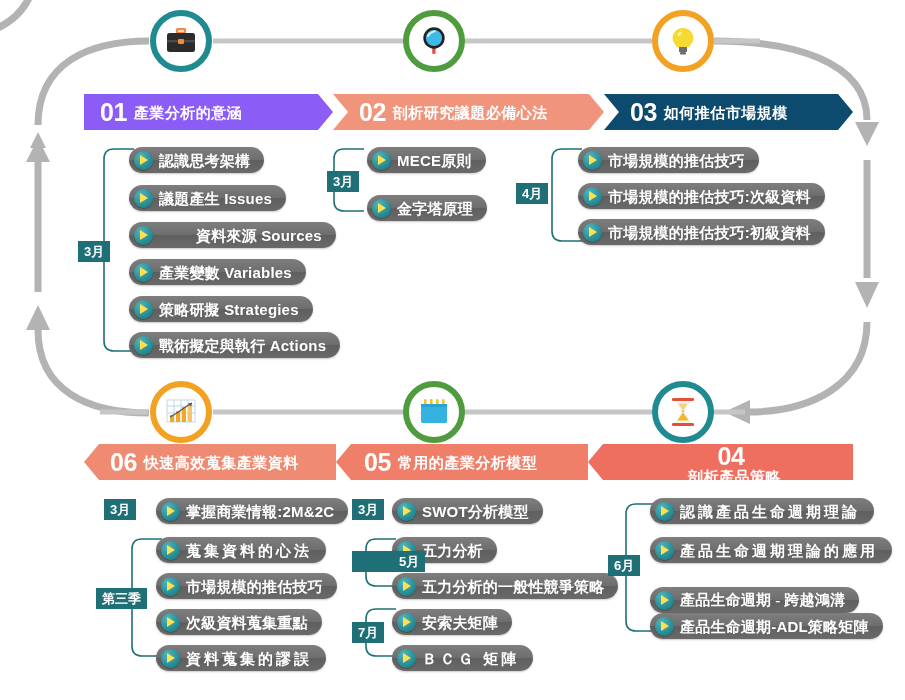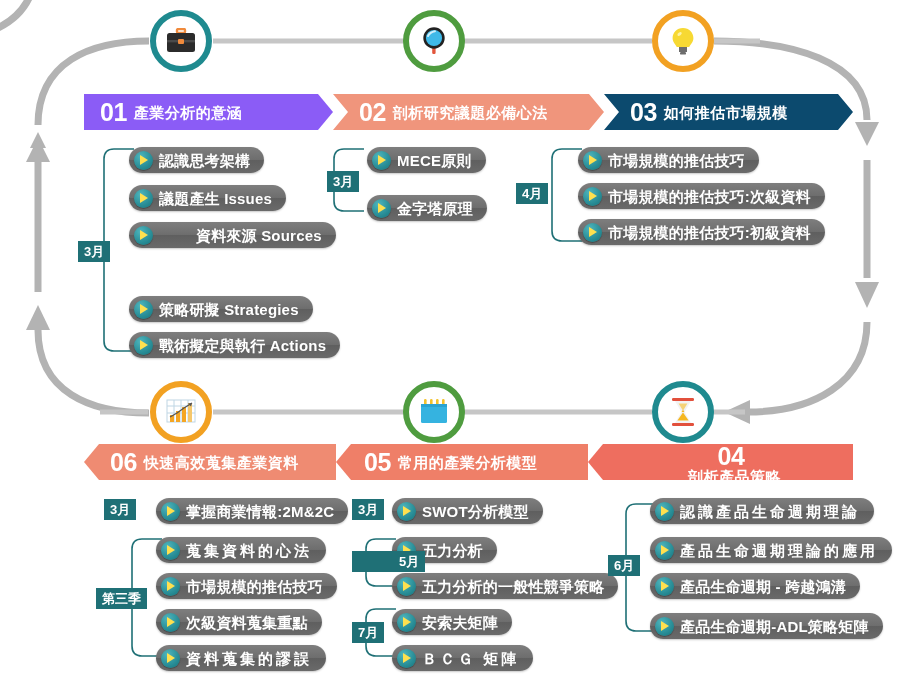--- a/index.html
+++ b/index.html
@@ -254,20 +254,24 @@
     <span class="lbl">認識思考架構</span>
   </div>
   <div class="pill" style="left:129px;top:185px;">
     <span class="play"></span>
     <span class="lbl">議題產生 Issues</span>
   </div>
   <div class="pill" style="left:129px;top:222px;gap:37px;">
     <span class="play"></span>
     <span class="lbl">資料來源 Sources</span>
   </div>
+  <div class="pill" style="left:129px;top:259px;">
+    <span class="play"></span>
+    <span class="lbl">產業變數 Variables</span>
+  </div>
   <div class="pill" style="left:129px;top:296px;">
     <span class="play"></span>
     <span class="lbl">策略研擬 Strategies</span>
   </div>
   <div class="pill" style="left:129px;top:332px;">
     <span class="play"></span>
     <span class="lbl">戰術擬定與執行 Actions</span>
   </div>
   <div class="badge" style="left:78px;top:241px;">3月</div>
 
@@ -359,21 +363,21 @@
   <div class="badge" style="left:352px;top:622px;">7月</div>
 
   <div class="pill sp" style="left:650px;top:537px;">
     <span class="play"></span>
     <span class="lbl">產品生命週期理論的應用</span>
   </div>
   <div class="pill sp" style="left:650px;top:498px;">
     <span class="play"></span>
     <span class="lbl">認識產品生命週期理論</span>
   </div>
-  <div class="pill" style="left:650px;top:573px;">
+  <div class="pill" style="left:650px;top:587px;font-family:Liberation Serif, serif;">
     <span class="play"></span>
     <span class="lbl">產品生命週期 - 跨越鴻溝</span>
   </div>
   <div class="pill" style="left:650px;top:613px;">
     <span class="play"></span>
     <span class="lbl">產品生命週期-ADL策略矩陣</span>
   </div>
   <div class="badge" style="left:608px;top:555px;">6月</div>
 
 </div>

